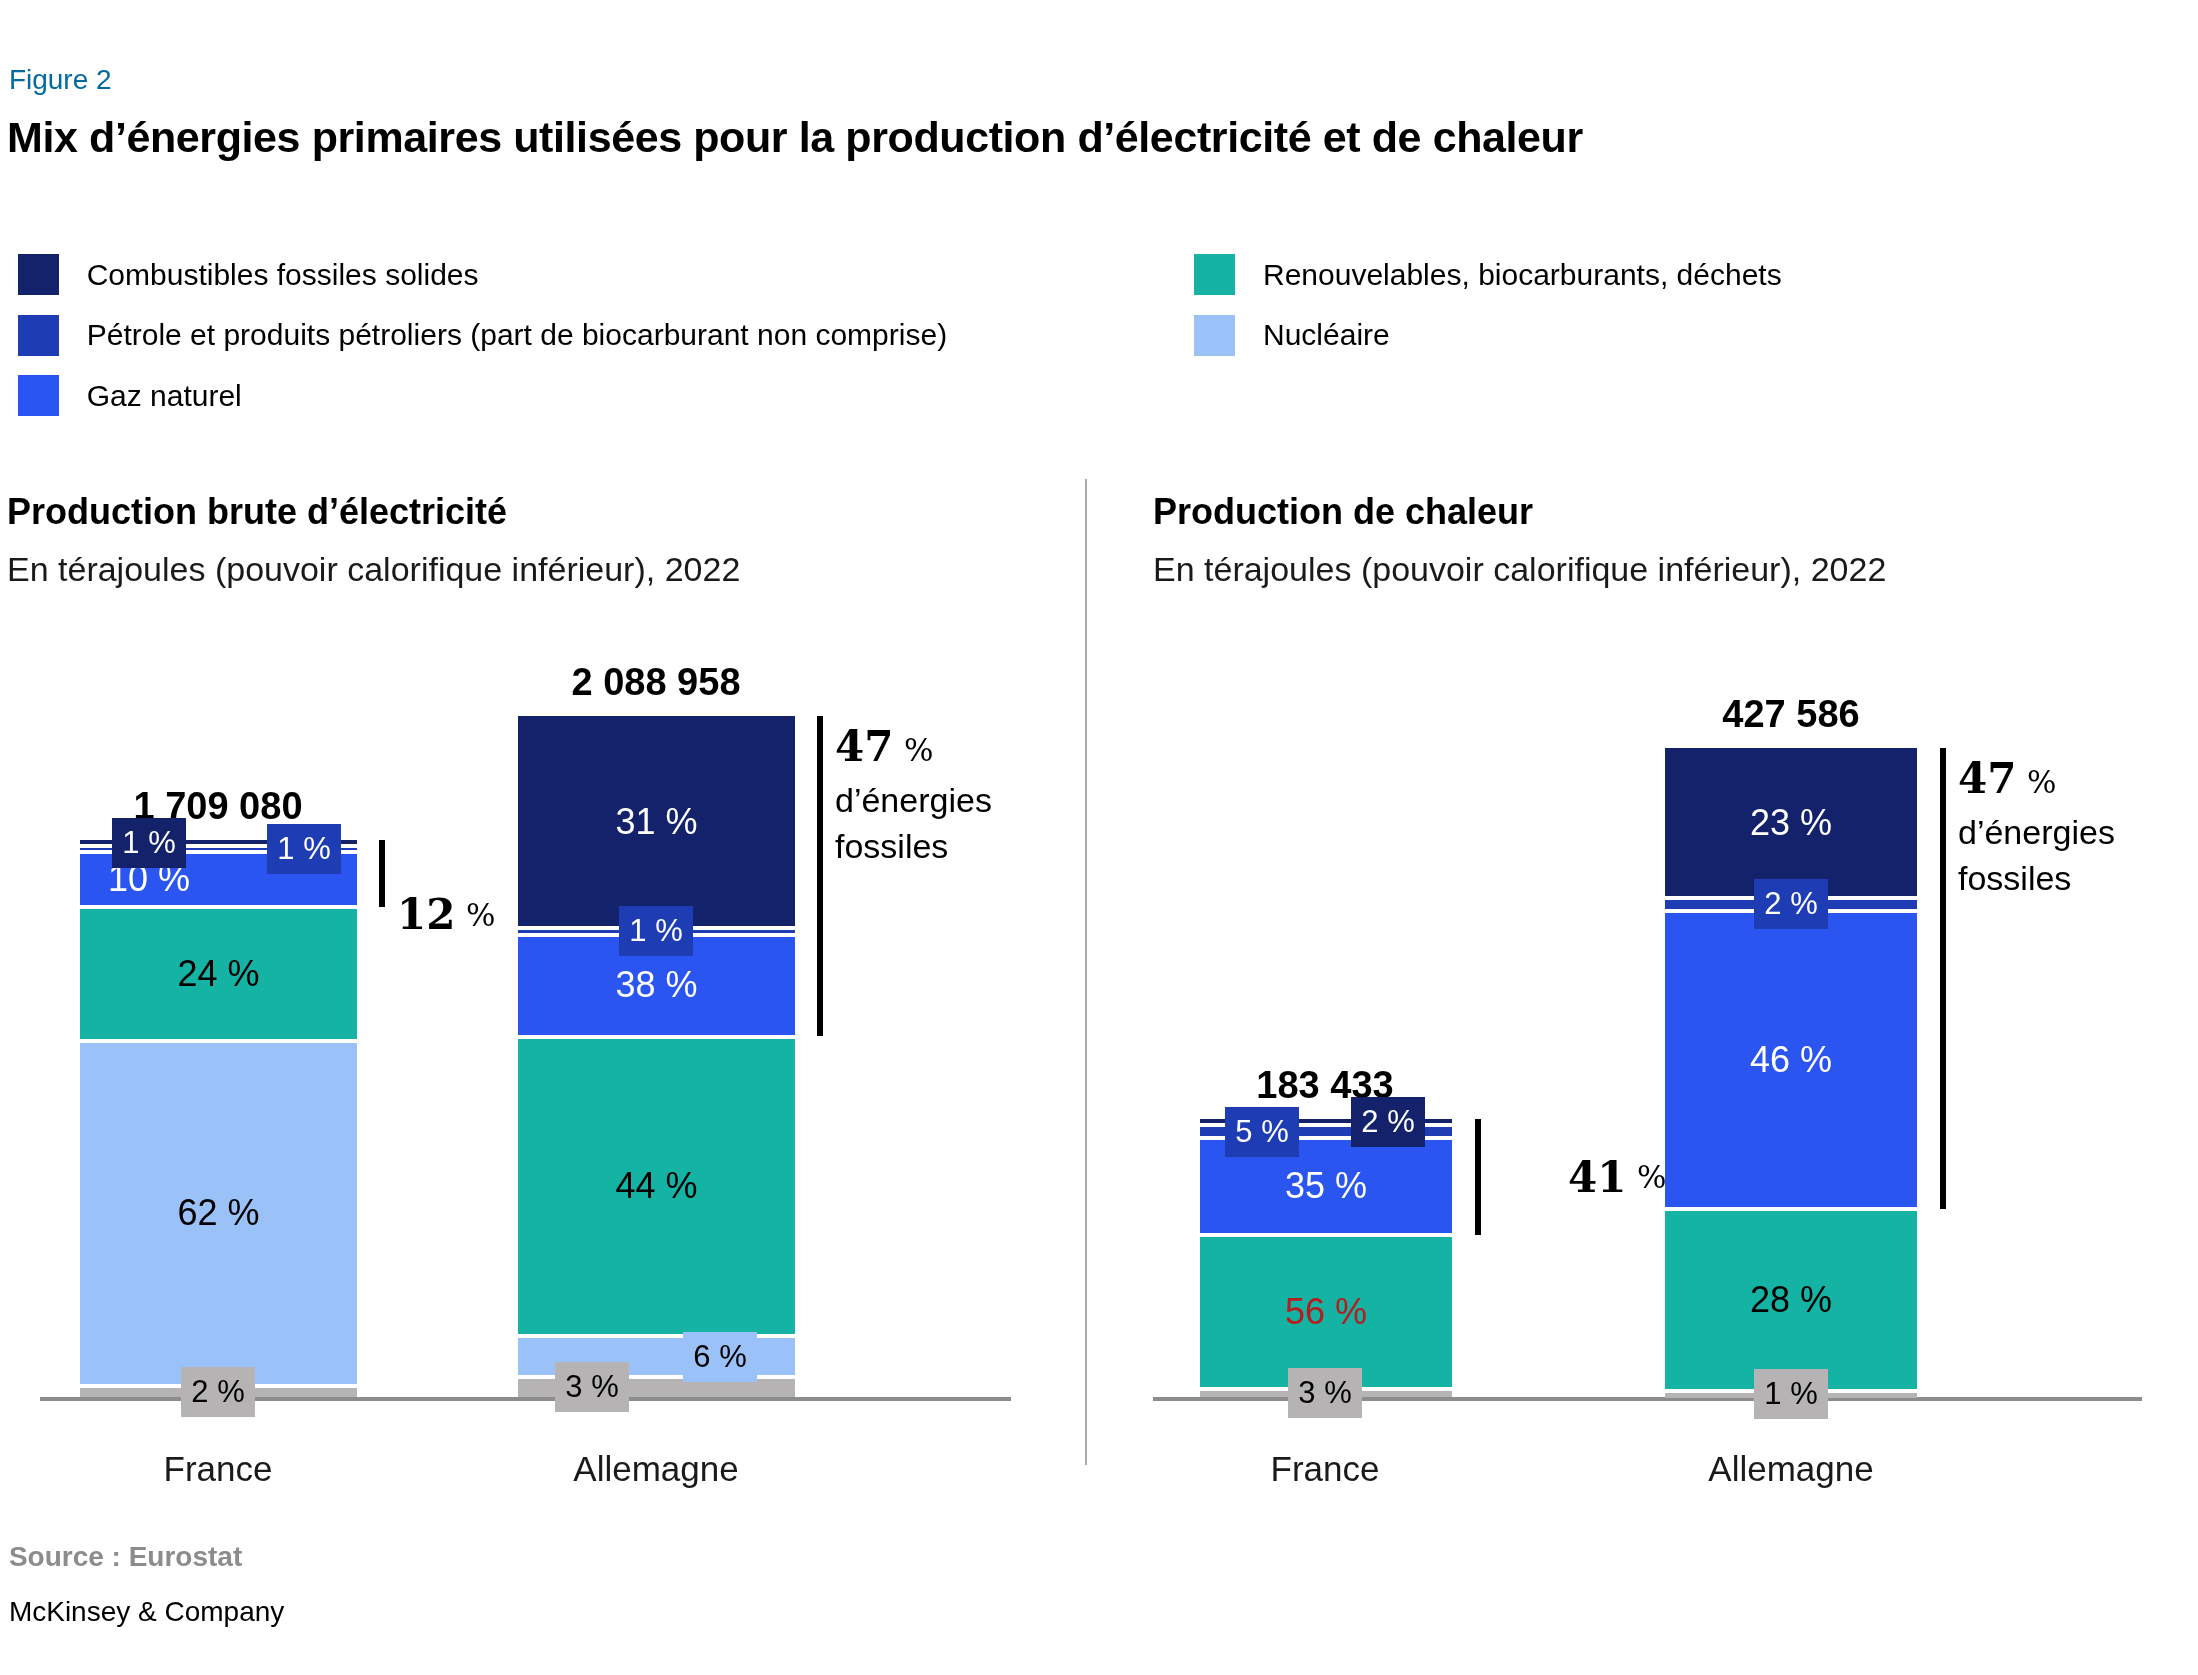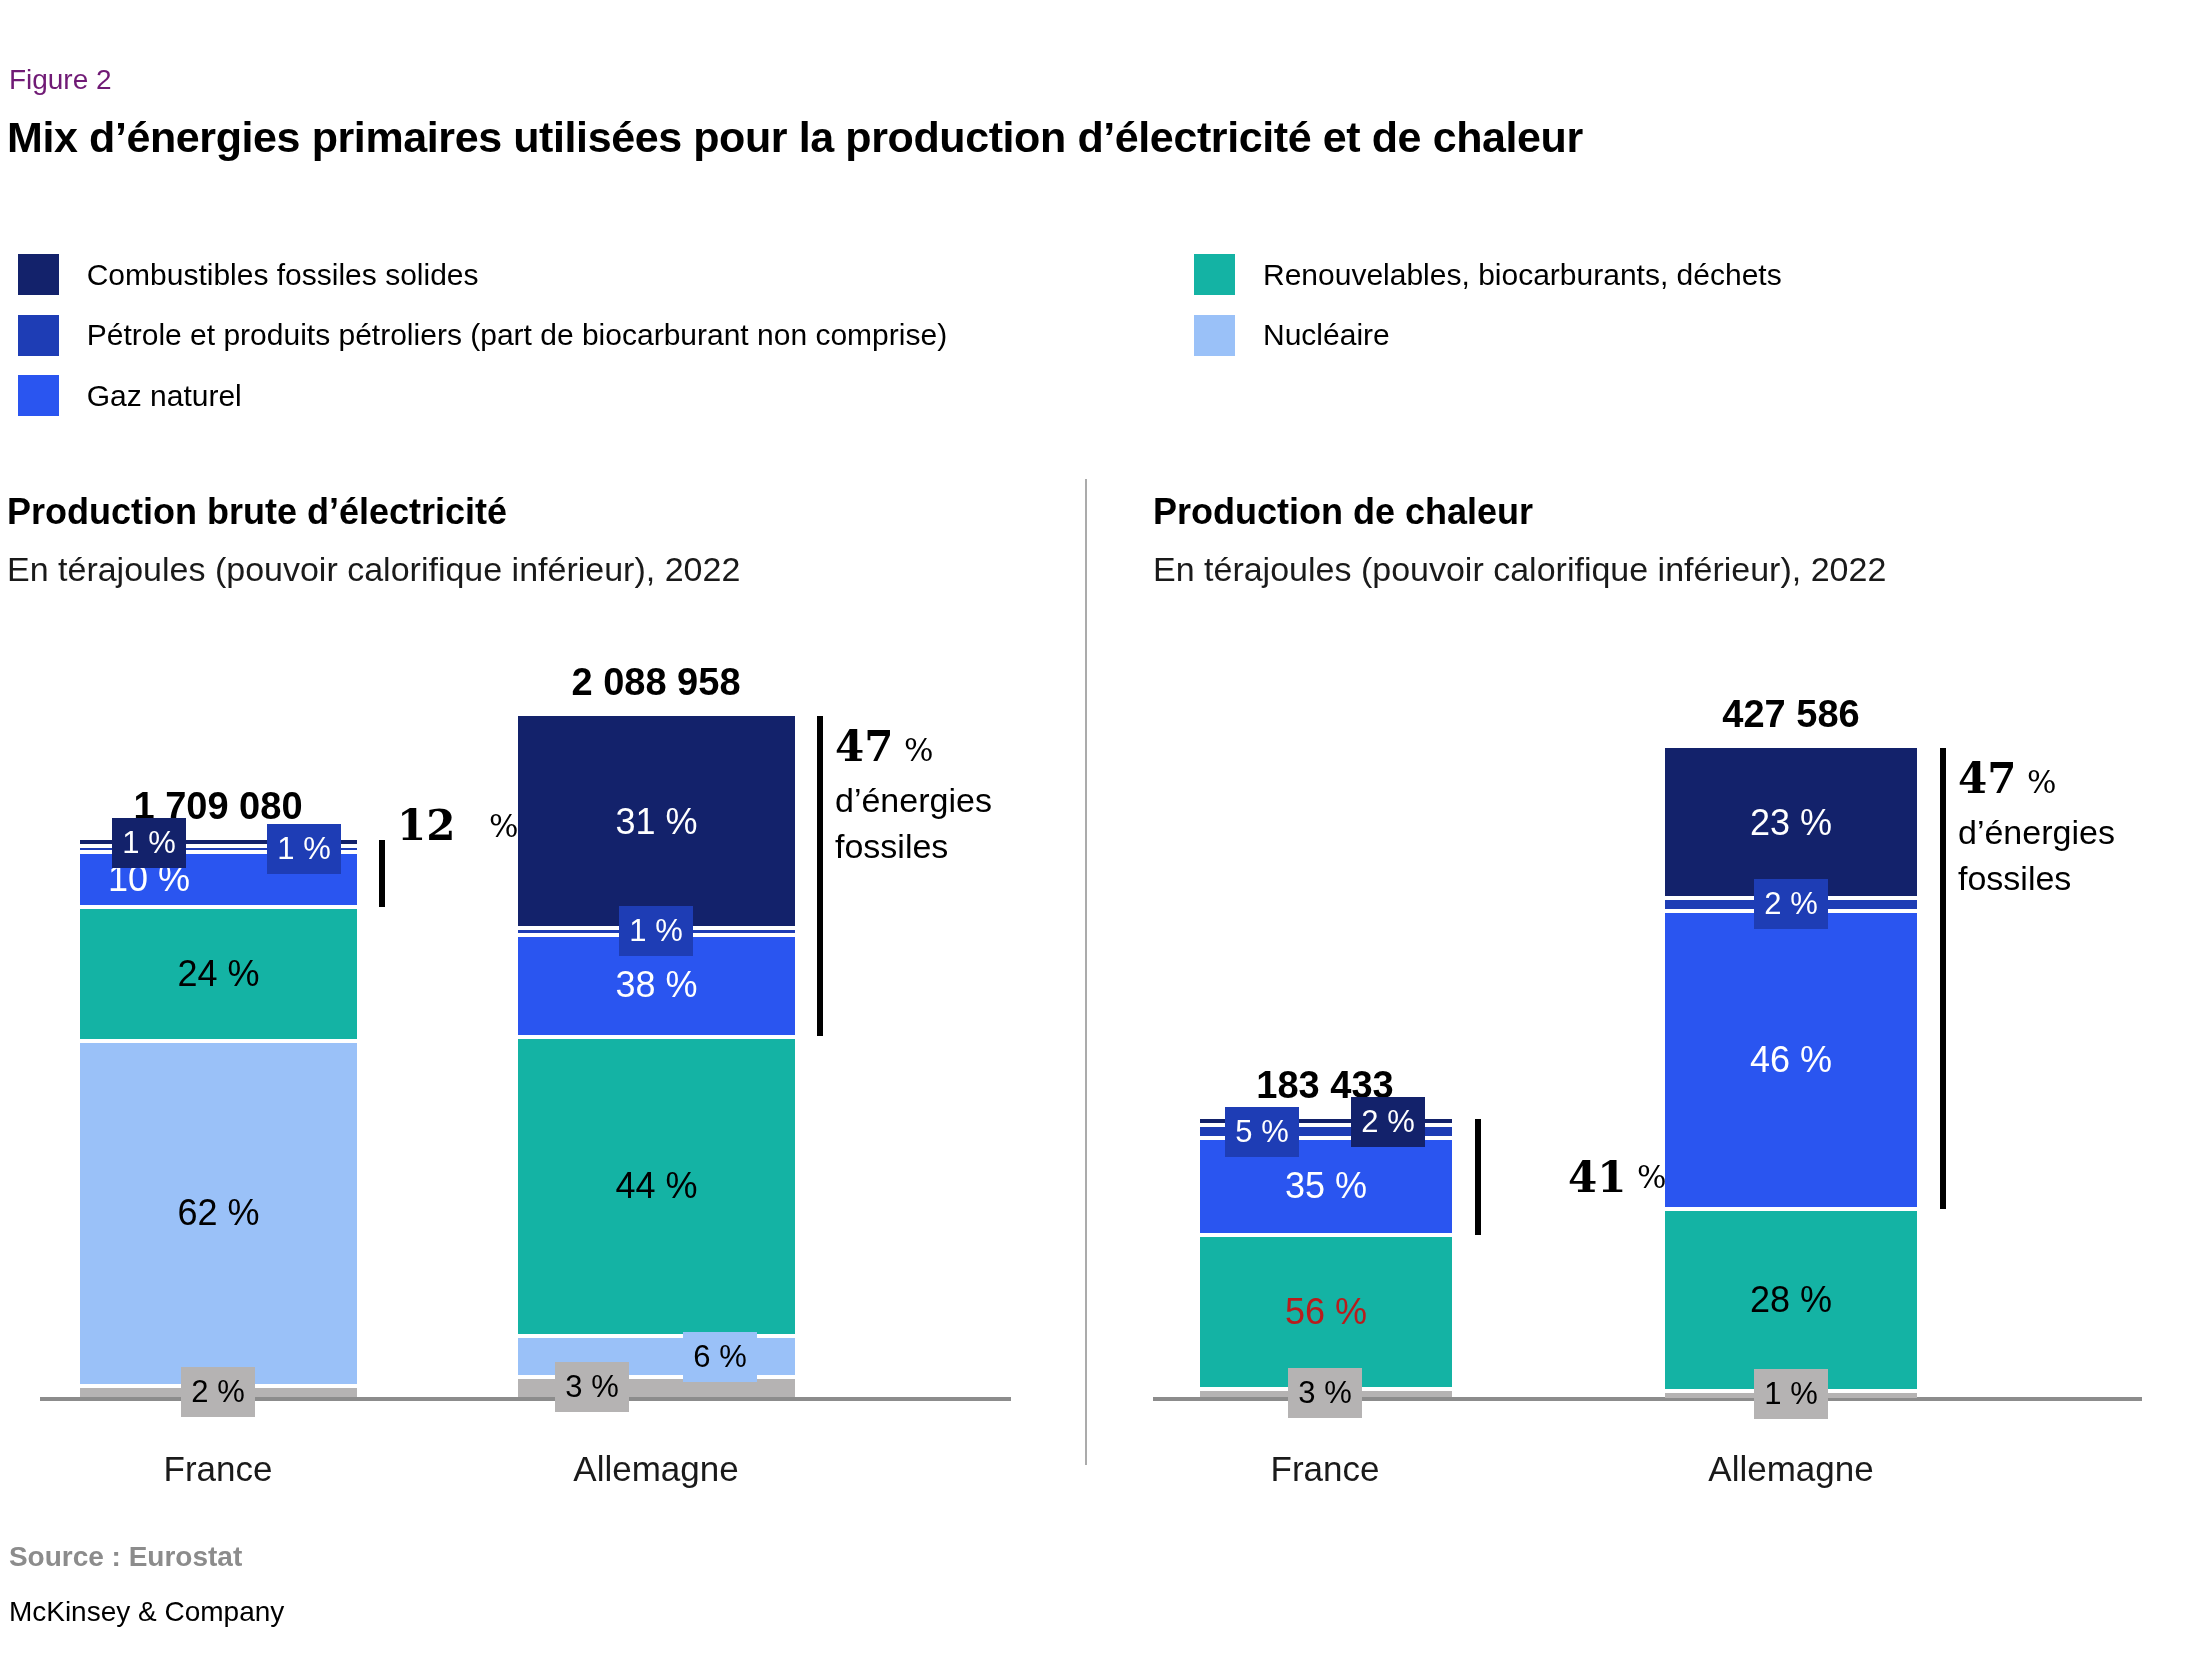--- a/index.html
+++ b/index.html
@@ -1,18 +1,18 @@
 <!DOCTYPE html>
 <html style="font-size:14px"><head>
 <meta charset="utf-8">
 <style>
   html,body{margin:0;padding:0;background:#fff;}
   #canvas{position:relative;width:2199px;height:1676px;background:#fff;overflow:hidden;
           font-family:"Liberation Sans",sans-serif;color:#000;}
-  .fig-label{position:absolute;left:8.9px;top:64px;font-size:28px;color:#701a75;}
+  .fig-label{position:absolute;left:8.9px;top:64px;font-size:28px;color:#0369a1;}
   .page-title{position:absolute;left:7px;top:113px;font-size:43px;font-weight:700;letter-spacing:-0.4px;}
   .legend-col{position:absolute;top:254px;display:flex;flex-direction:column;gap:19.5px;}
   .legend-col.left{left:17.7px;}
   .legend-col.right{left:1194px;}
   .legend-item{display:flex;align-items:center;}
   .swatch{width:41px;height:41px;flex:none;}
   .legend-label{margin-left:28px;font-size:30px;white-space:nowrap;}
   .section-title{position:absolute;top:491px;font-size:36px;font-weight:700;}
   .section-sub{position:absolute;top:550px;font-size:34px;color:#1a1a1a;}
   .divider{position:absolute;left:1085px;top:479px;width:1.8px;height:986px;background:#ABABAB;}
@@ -75,21 +75,21 @@
       <div style="position: absolute; left: 80px; top: 905px; width: 277px; height: 3.5px; background: rgb(255, 255, 255); z-index: 2;"></div>
       <div style="position: absolute; left: 80px; top: 1039px; width: 277px; height: 3.5px; background: rgb(255, 255, 255); z-index: 2;"></div>
       <div style="position: absolute; left: 80px; top: 1384px; width: 277px; height: 3.5px; background: rgb(255, 255, 255); z-index: 2;"></div>
       <div style="position: absolute; left: 112px; top: 818px; width: 74px; height: 50px; background: rgb(19, 34, 107); color: rgb(255, 255, 255); display: flex; align-items: center; justify-content: center; font-size: 31px; z-index: 5; white-space: nowrap;">1 %</div>
       <div style="position: absolute; left: 267px; top: 824px; width: 74px; height: 50px; background: rgb(30, 61, 181); color: rgb(255, 255, 255); display: flex; align-items: center; justify-content: center; font-size: 31px; z-index: 5; white-space: nowrap;">1 %</div>
       <div style="position: absolute; left: 80px; top: 857px; width: 248px; height: 44px; line-height: 44px; text-align: left; font-size: 36px; color: rgb(255, 255, 255); z-index: 4; padding-left: 28px;">10 %</div>
       <div style="position: absolute; left: 80px; top: 952px; width: 277px; height: 44px; line-height: 44px; text-align: center; font-size: 36px; color: rgb(0, 0, 0); z-index: 4;">24 %</div>
       <div style="position: absolute; left: 80px; top: 1191px; width: 277px; height: 44px; line-height: 44px; text-align: center; font-size: 36px; color: rgb(0, 0, 0); z-index: 4;">62 %</div>
       <div style="position: absolute; left: 181px; top: 1367px; width: 74px; height: 50px; background: rgb(181, 179, 179); color: rgb(0, 0, 0); display: flex; align-items: center; justify-content: center; font-size: 31px; z-index: 5; white-space: nowrap;">2 %</div>
       <div style="position: absolute; left: 379px; top: 840px; width: 6.2px; height: 67px; background: rgb(0, 0, 0);"></div>
-      <div style="position: absolute; left: 397px; top: 792px; height: 67px; display: flex; align-items: center; white-space: nowrap; gap: 23px;">
+      <div style="position: absolute; left: 397px; top: 881px; height: 67px; display: flex; align-items: center; white-space: nowrap;">
         <span style="font: 700 42px &quot;DejaVu Serif&quot;, serif;">12</span>
         <span style="font: 400 31px &quot;DejaVu Serif&quot;, serif; margin-left: 10.6px;">%</span>
       </div>
       <div style="position: absolute; left: 461px; top: 661px; width: 390px; text-align: center; font: 700 38px &quot;Liberation Sans&quot;, sans-serif;">2 088 958</div>
       <div style="position: absolute; left: 461px; top: 1449px; width: 390px; text-align: center; font-size: 35px; color: rgb(26, 26, 26);">Allemagne</div>
       <div style="position: absolute; left: 518px; top: 716px; width: 277px; height: 211px; background: rgb(19, 34, 107);"></div>
       <div style="position: absolute; left: 518px; top: 928px; width: 277px; height: 6.8px; background: rgb(30, 61, 181);"></div>
       <div style="position: absolute; left: 518px; top: 934px; width: 277px; height: 102px; background: rgb(42, 85, 240);"></div>
       <div style="position: absolute; left: 518px; top: 1036px; width: 277px; height: 300px; background: rgb(20, 179, 164);"></div>
       <div style="position: absolute; left: 518px; top: 1336px; width: 277px; height: 41px; background: rgb(154, 193, 248);"></div>

